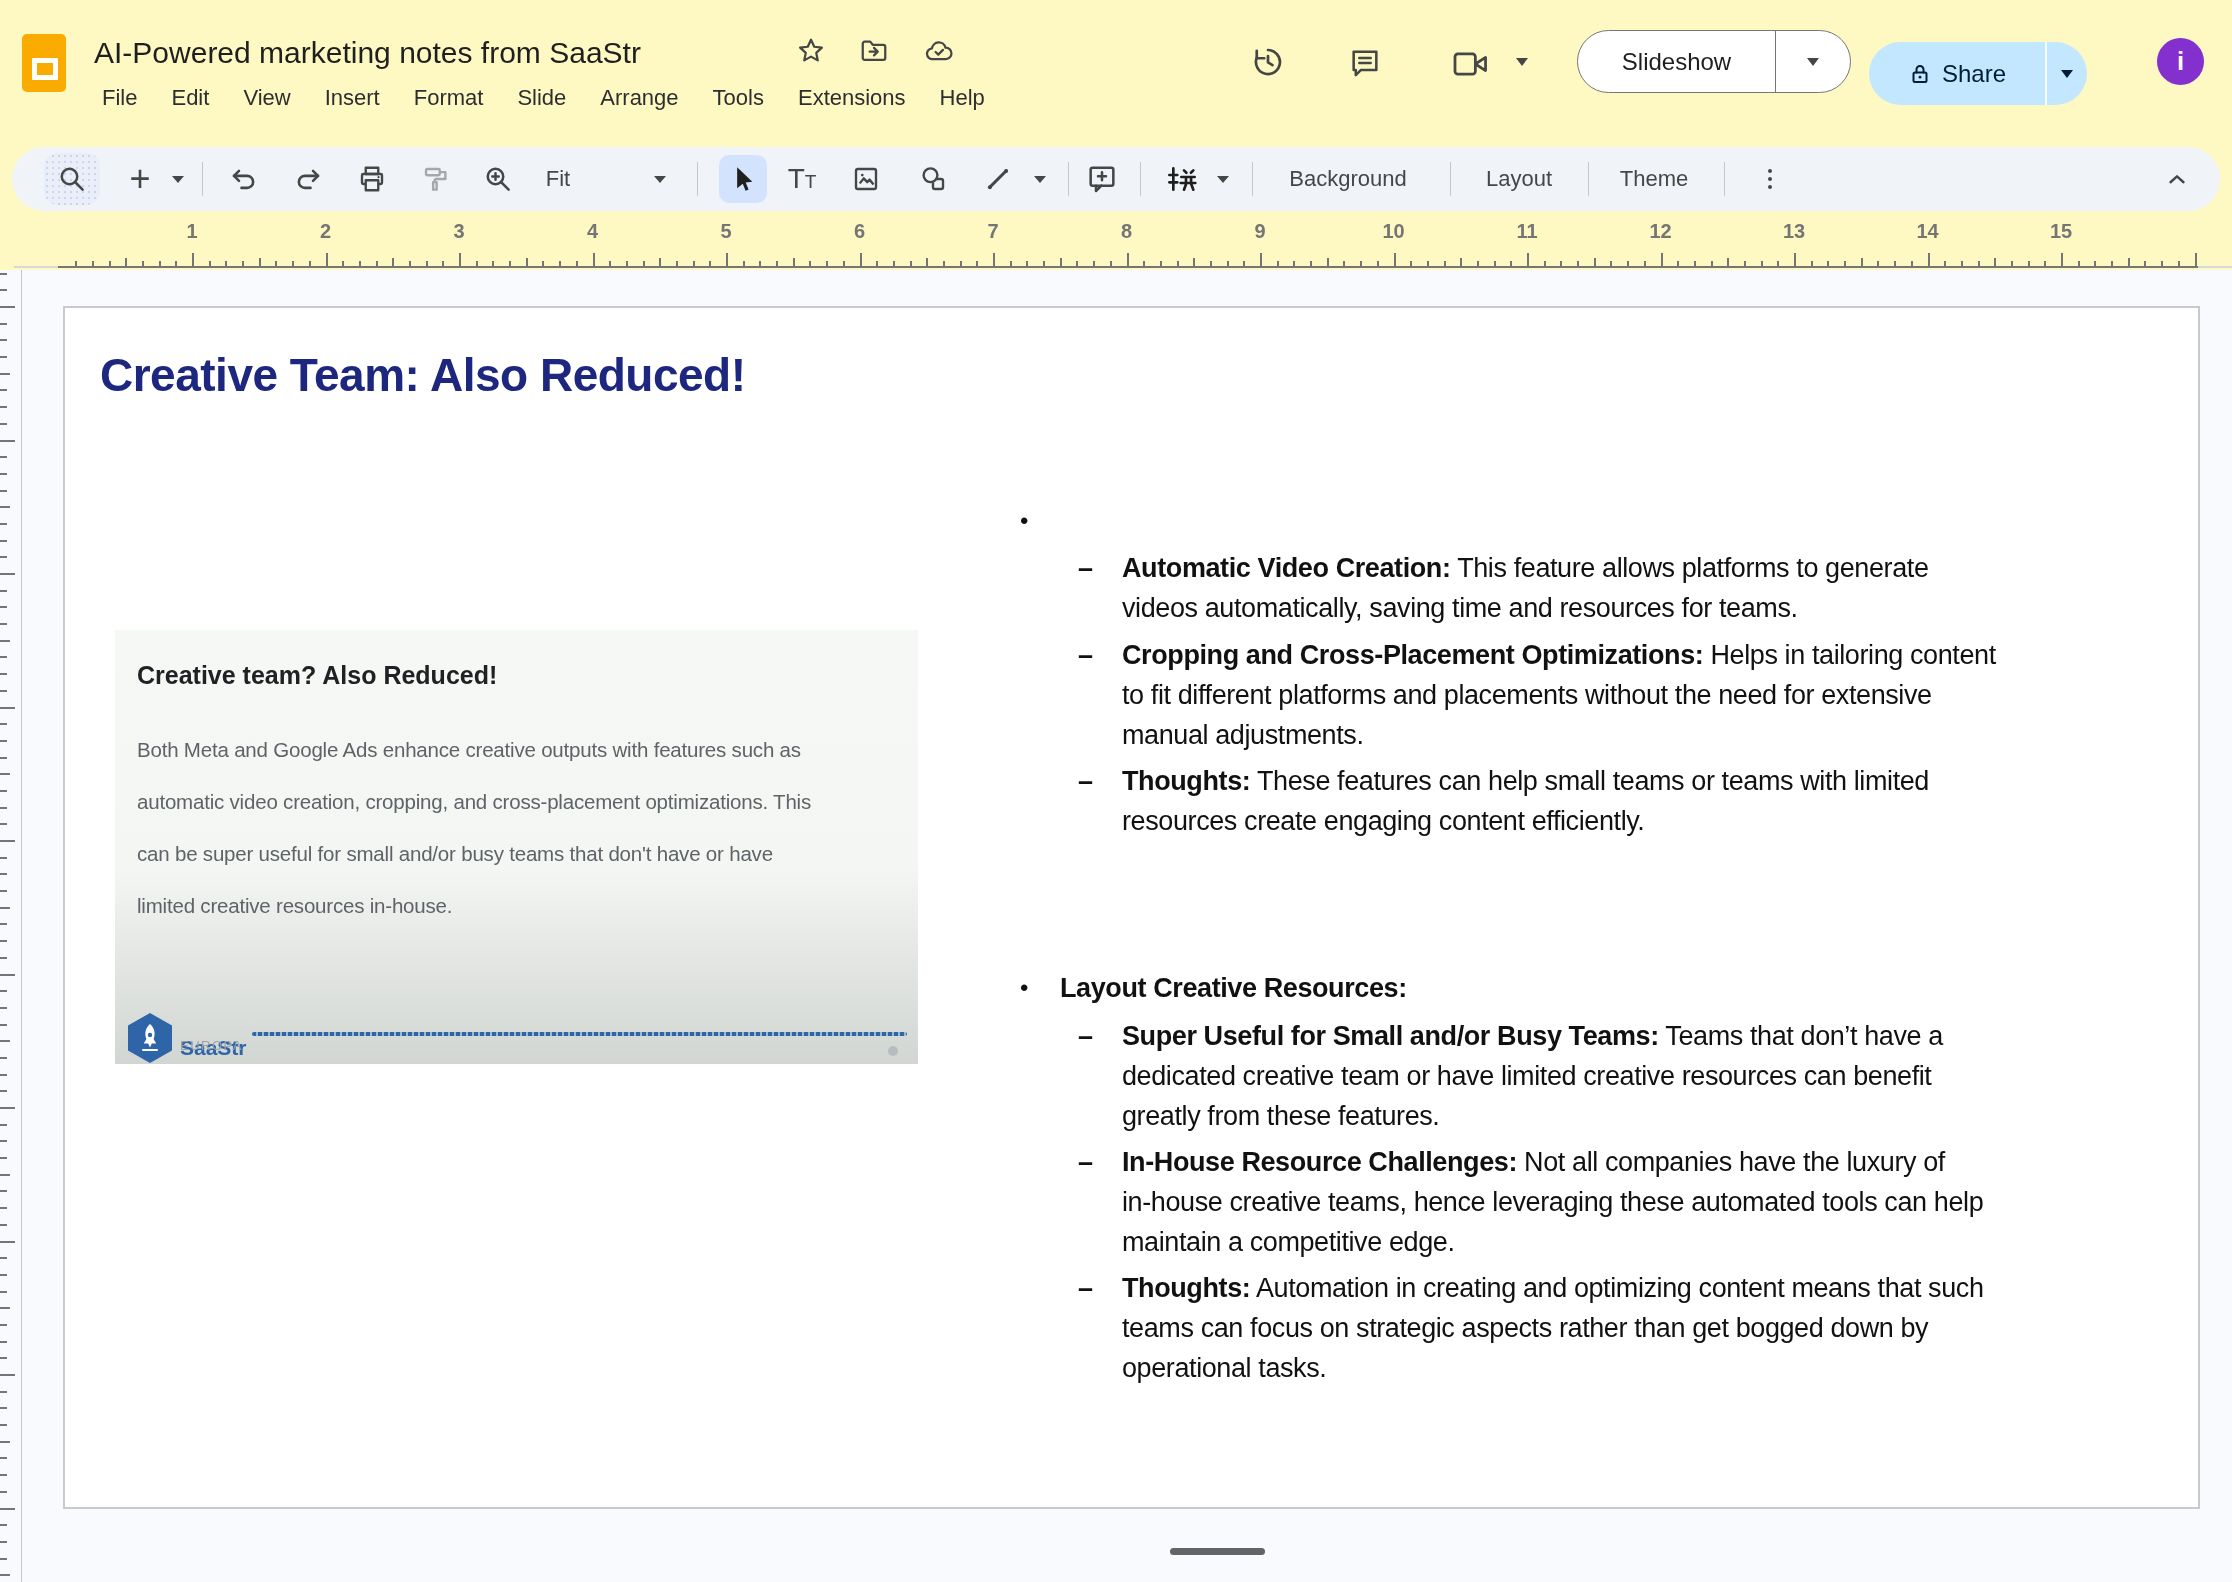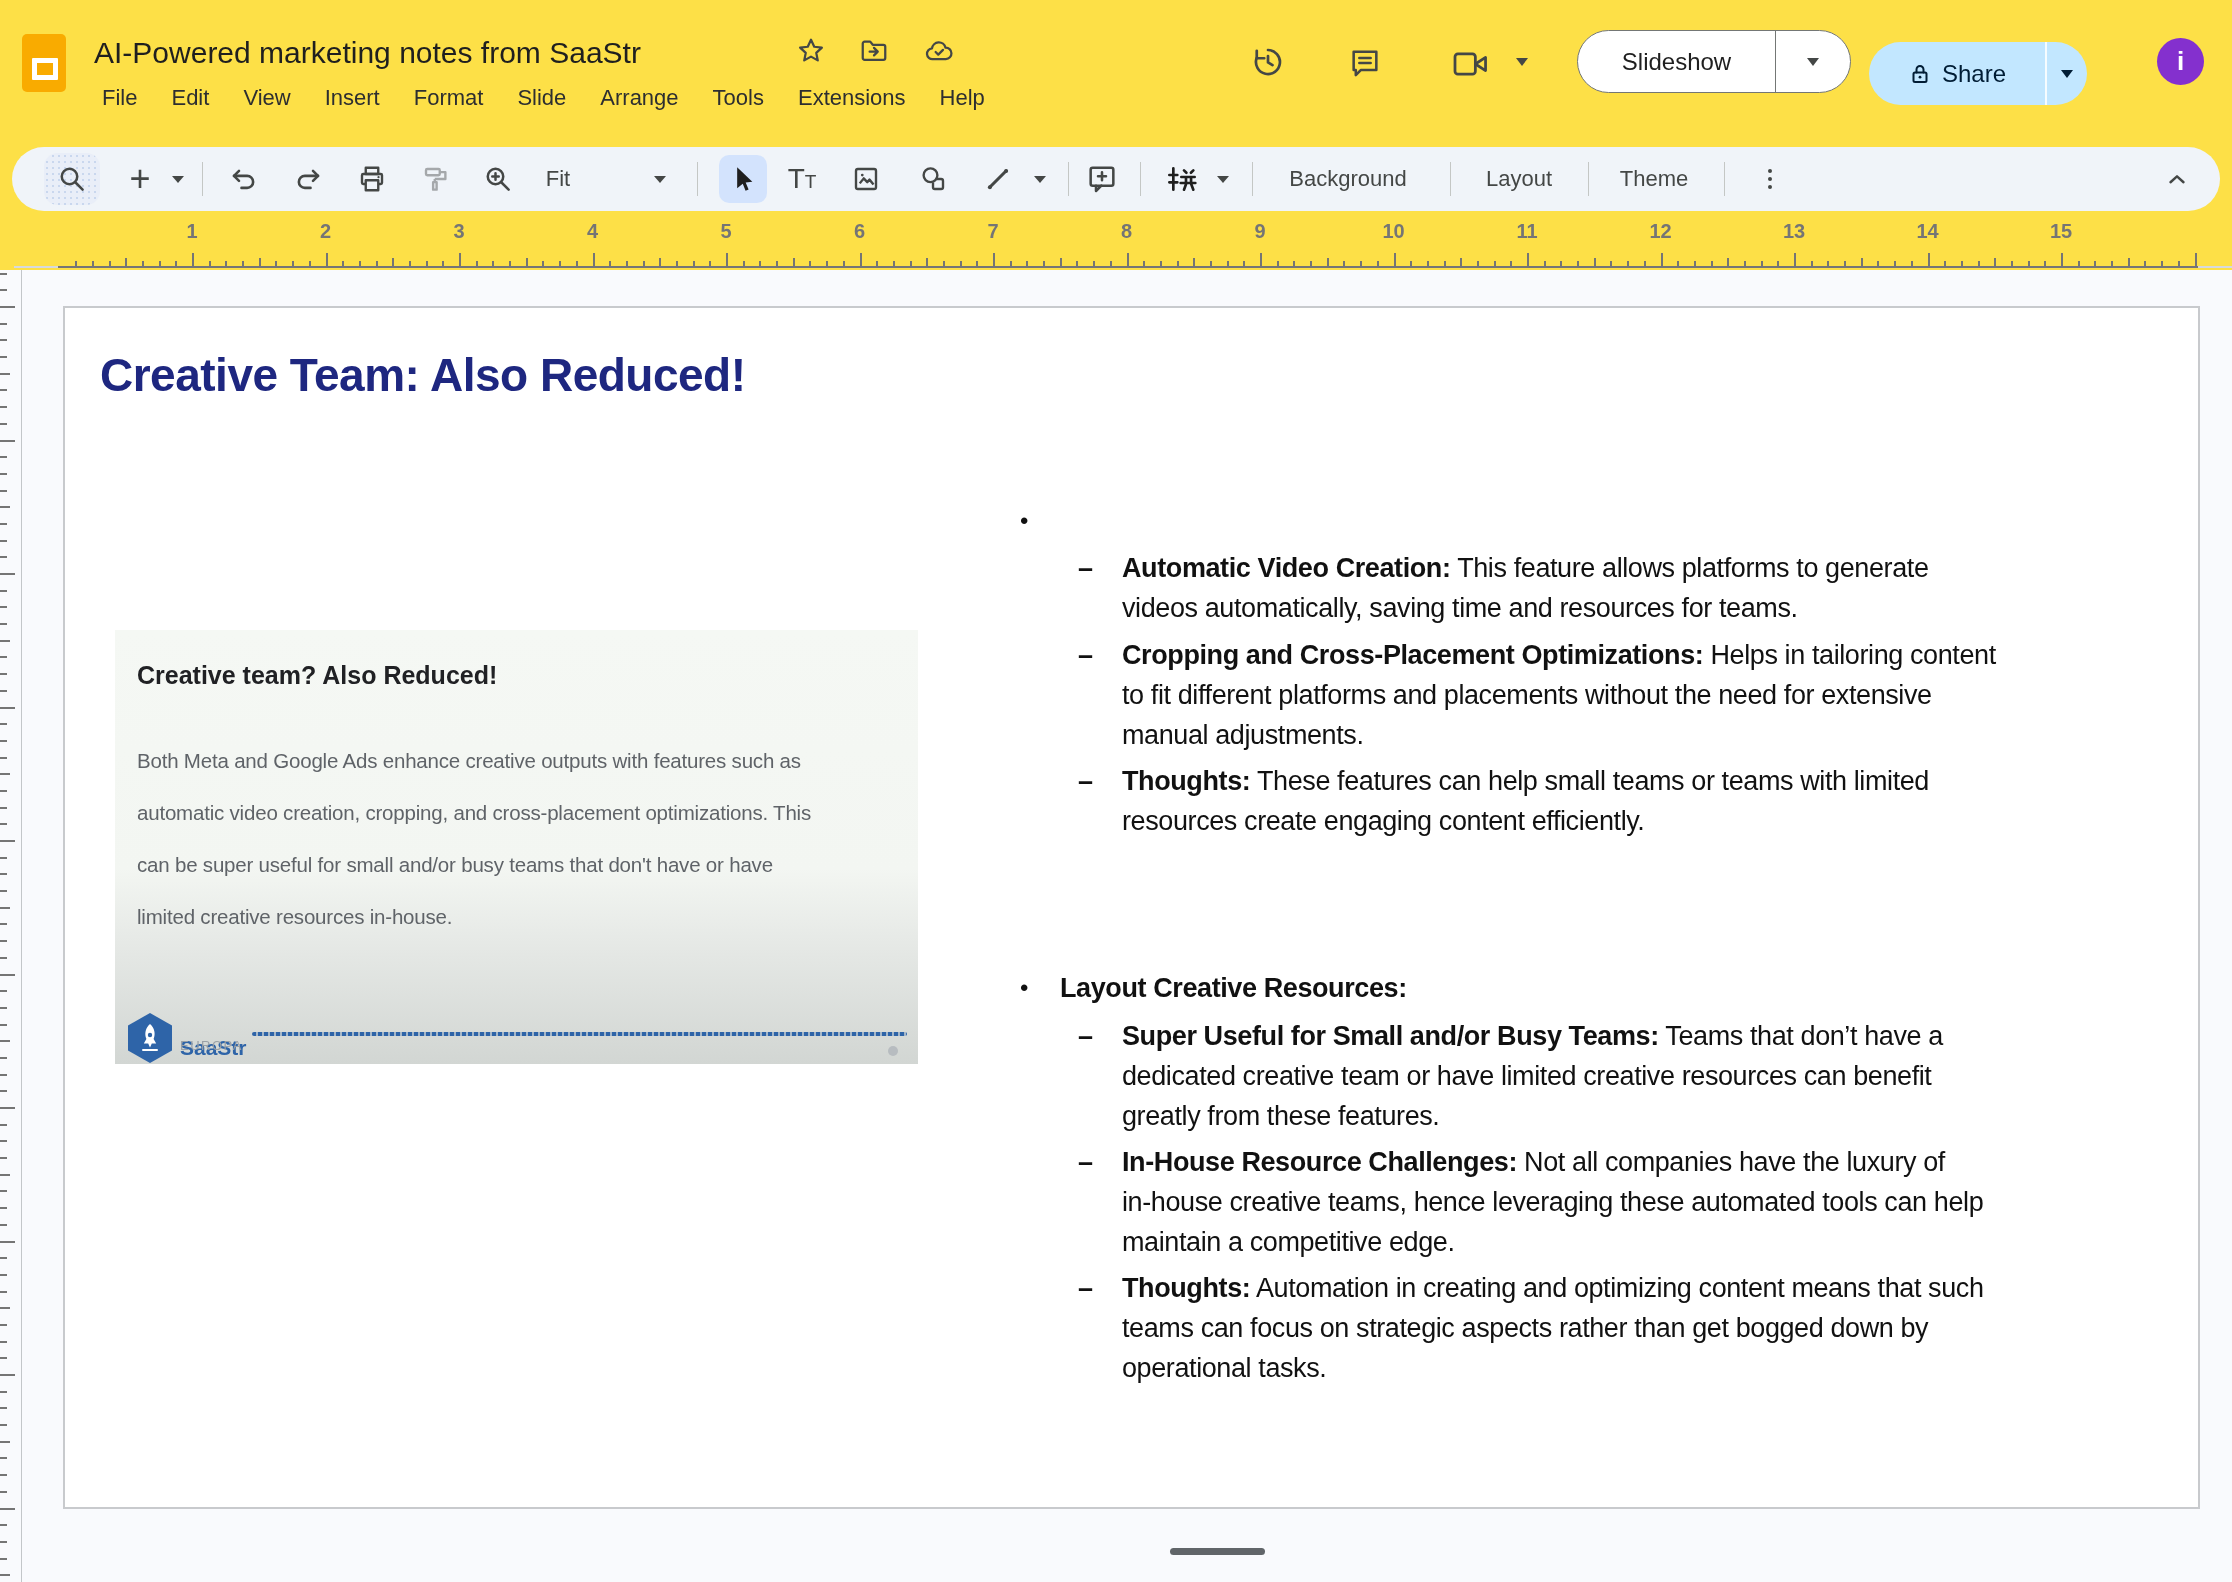--- a/index.html
+++ b/index.html
@@ -1,16 +1,16 @@
 <!DOCTYPE html>
 <html><head>
 <meta charset="utf-8">
 <style>
   html,body{margin:0;padding:0;background:#fff;}
-  .app{position:relative;width:2232px;height:1582px;background:#fde047;overflow:hidden;
+  .app{position:relative;width:2232px;height:1582px;background:#fef9c3;overflow:hidden;
        font-family:"Liberation Sans",sans-serif;color:#1f1f1f;}
   .abs{position:absolute;}
   svg.ic{display:block;}
   .iconbtn{display:flex;align-items:center;justify-content:center;cursor:pointer;}
 
   
   .doc-title{font-size:30px;color:#1f1f1f;white-space:nowrap;}
   .menubar{display:flex;gap:6px;font-size:22px;color:#2d2e30;}
   .menubar>div{padding:3px 14px;border-radius:14px;cursor:pointer;}
   .slides-logo{width:44px;height:58px;background:#f9ab00;border-radius:5px;position:relative;}
@@ -48,21 +48,21 @@
   .vtick{position:absolute;left:0;height:2px;background:#757575;}
   .vtick.tall{width:15px}.vtick.med{width:10px}.vtick.short{width:7px}
 
   .slide{left:63px;top:306px;width:2137px;height:1203px;background:#fff;border:2px solid #c8cacd;box-sizing:border-box;}
   .slide-title{left:100px;top:348px;font-size:46px;font-weight:700;color:#1e2780;letter-spacing:-.5px;}
 
   
   .emb{left:115px;top:630px;width:803px;height:434px;
        background:linear-gradient(180deg,#f5f8f4 0%,#f3f6f2 55%,#e6e9e6 72%,#d2d6d3 100%);}
   .emb-title{position:absolute;left:22px;top:31px;font-size:25px;font-weight:700;color:#202124;}
-  .emb-body{position:absolute;left:22px;top:105px;width:768px;font-size:20.5px;line-height:52px;color:#5f6368;white-space:pre-line;letter-spacing:-.2px;}
+  .emb-body{position:absolute;left:22px;top:94px;width:768px;font-size:20.5px;line-height:52px;color:#5f6368;white-space:pre-line;letter-spacing:-.2px;}
   .logo-hex{position:absolute;left:11px;top:382px;}
   .logo-saastr{position:absolute;left:65px;top:386px;font-size:21px;font-weight:700;color:#2e64a8;margin-top:20px;}
   .logo-europa{position:absolute;left:65px;top:408px;font-size:13px;color:#9aa0a6;letter-spacing:1.5px;}
   .wave{position:absolute;left:137px;top:402px;width:655px;height:4px;
         background:repeating-linear-gradient(90deg,#2e64a8 0 4px,rgba(46,100,168,.3) 4px 6px);border-radius:2px;}
   .emb-dot{position:absolute;left:773px;top:416px;width:10px;height:10px;border-radius:50%;background:#b7bcc0;}
 
   
   .stext{font-size:27px;line-height:40px;color:#111;letter-spacing:-.4px;}
   .shead{left:1005px;width:1140px;text-align:center;}

